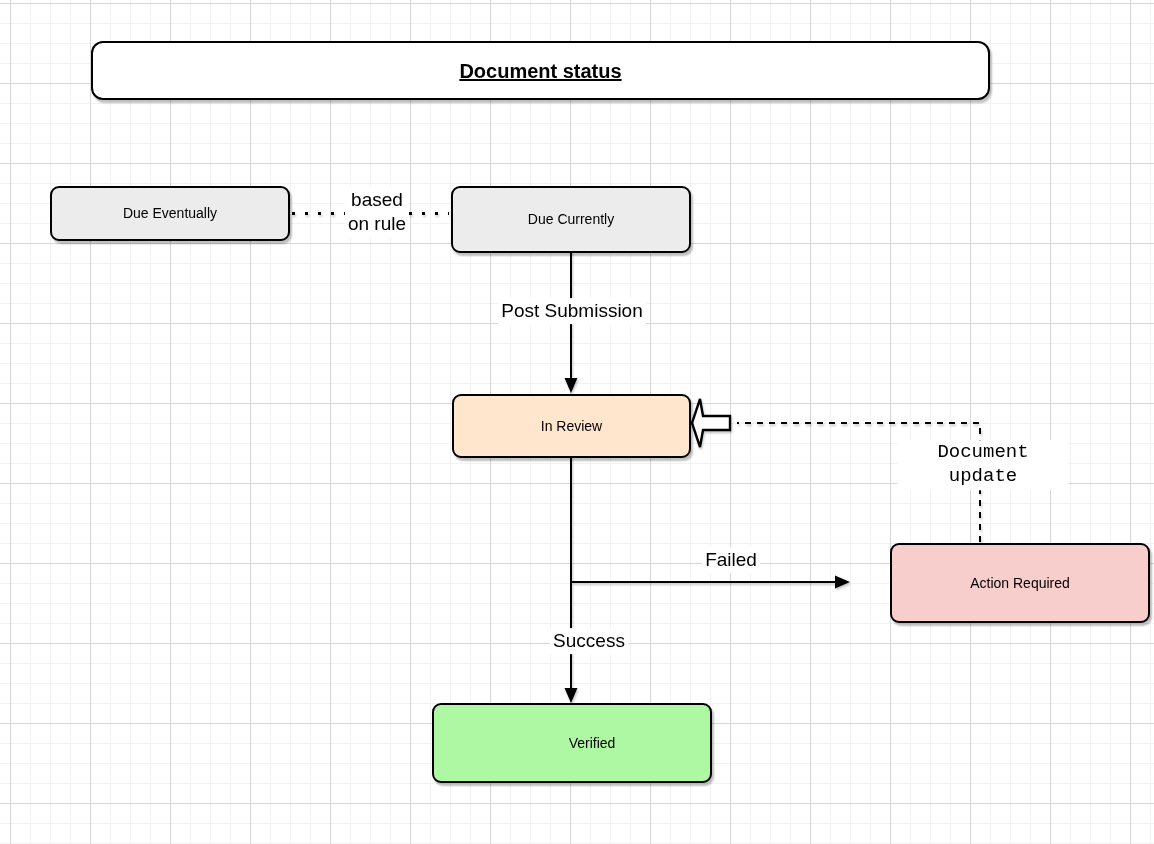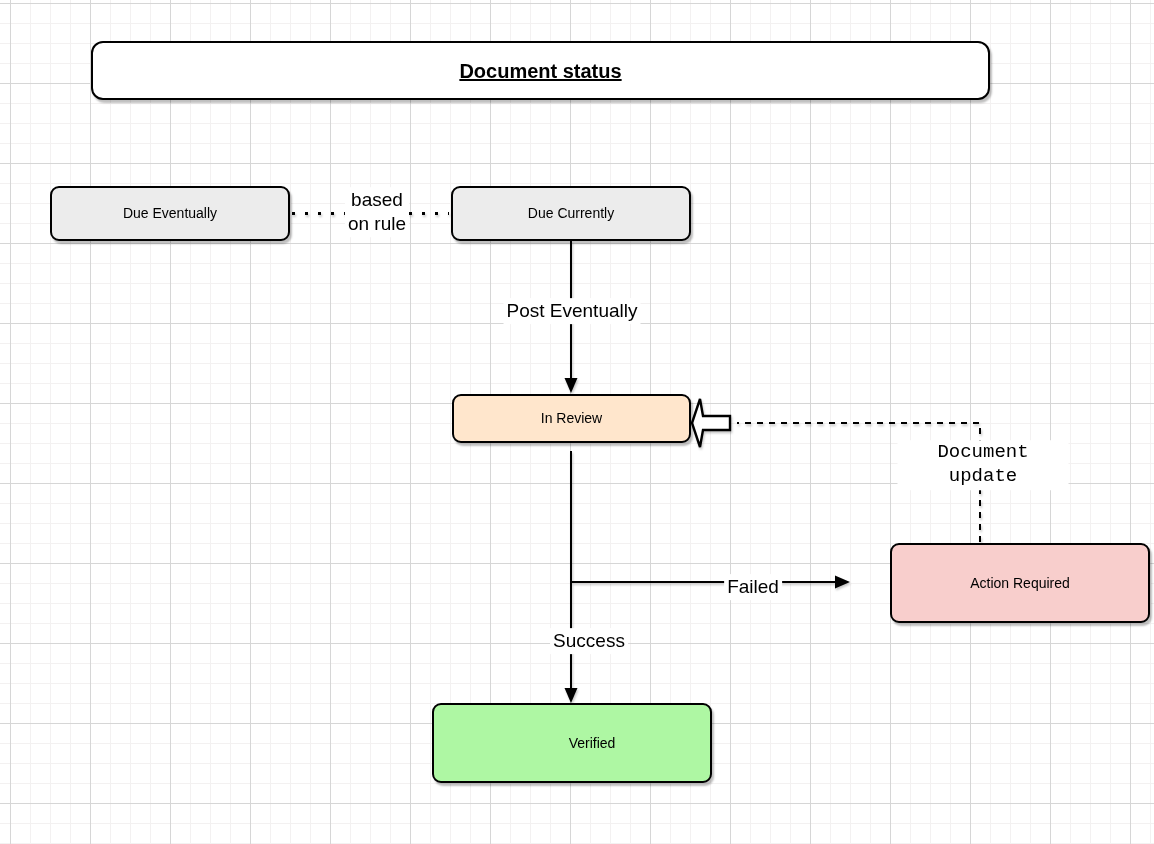--- a/index.html
+++ b/index.html
@@ -49,39 +49,39 @@
 
   .node.title-box {
     left: 91px; top: 41px; width: 899px; height: 59px;
     border-radius: 12px;
     font-size: 20px;
     font-weight: bold;
   }
   .node.title-box .title-text { text-decoration: underline; }
 
   .node.due-eventually { left: 50px;  top: 186px; width: 240px; height: 55px; background: #ececec; }
-  .node.due-currently  { left: 451px; top: 186px; width: 240px; height: 55px; background: #ececec; }
-  .node.in-review      { left: 452px; top: 394px; width: 239px; height: 49px; background: #ffe6cc; }
+  .node.due-currently  { left: 451px; top: 186px; width: 240px; height: 67px; background: #ececec; }
+  .node.in-review      { left: 452px; top: 394px; width: 239px; height: 64px; background: #ffe6cc; }
   .node.action-required{ left: 850px; top: 543px; width: 260px; height: 80px; background: #f8cecc; }
   .node.verified       { left: 432px; top: 703px; width: 280px; height: 80px; background: #aef7a3; }
 
   .edge-label {
     position: absolute;
     transform: translate(-50%, -50%);
     background: #ffffff;
     font-size: 19px;
     line-height: 1.25;
     padding: 1px 3px;
     text-align: center;
     white-space: pre-line;
   }
   .lbl-based      { left: 377px; top: 212px; }
   .lbl-post       { left: 572px; top: 311px; }
   .lbl-docupdate  { left: 983px; top: 465px; font-family: Liberation Mono, monospace; }
-  .lbl-failed     { left: 731px; top: 587px; margin-left: 22px; }
+  .lbl-failed     { left: 731px; top: 560px; }
   .lbl-success    { left: 589px; top: 641px; }
 </style>
 </head>
 <body>
 
 <div class="canvas">
 
   <svg class="wires" width="1154" height="844" viewBox="0 0 1154 844">
 
     <g>
@@ -129,20 +129,20 @@
     <span>Action Required</span>
   </div>
 
   <div class="node verified" style="background-color: rgb(174, 247, 163); padding-left: 40px;">
     <span>Verified</span>
   </div>
 
   <span class="edge-label lbl-based">based
 on rule</span>
 
-  <span class="edge-label lbl-post">Post Eventually</span>
+  <span class="edge-label lbl-post">Post Submission</span>
 
   <span class="edge-label lbl-docupdate">Document update</span>
 
   <span class="edge-label lbl-failed">Failed</span>
 
   <span class="edge-label lbl-success">Success</span>
 </div>
 
 </body></html>

